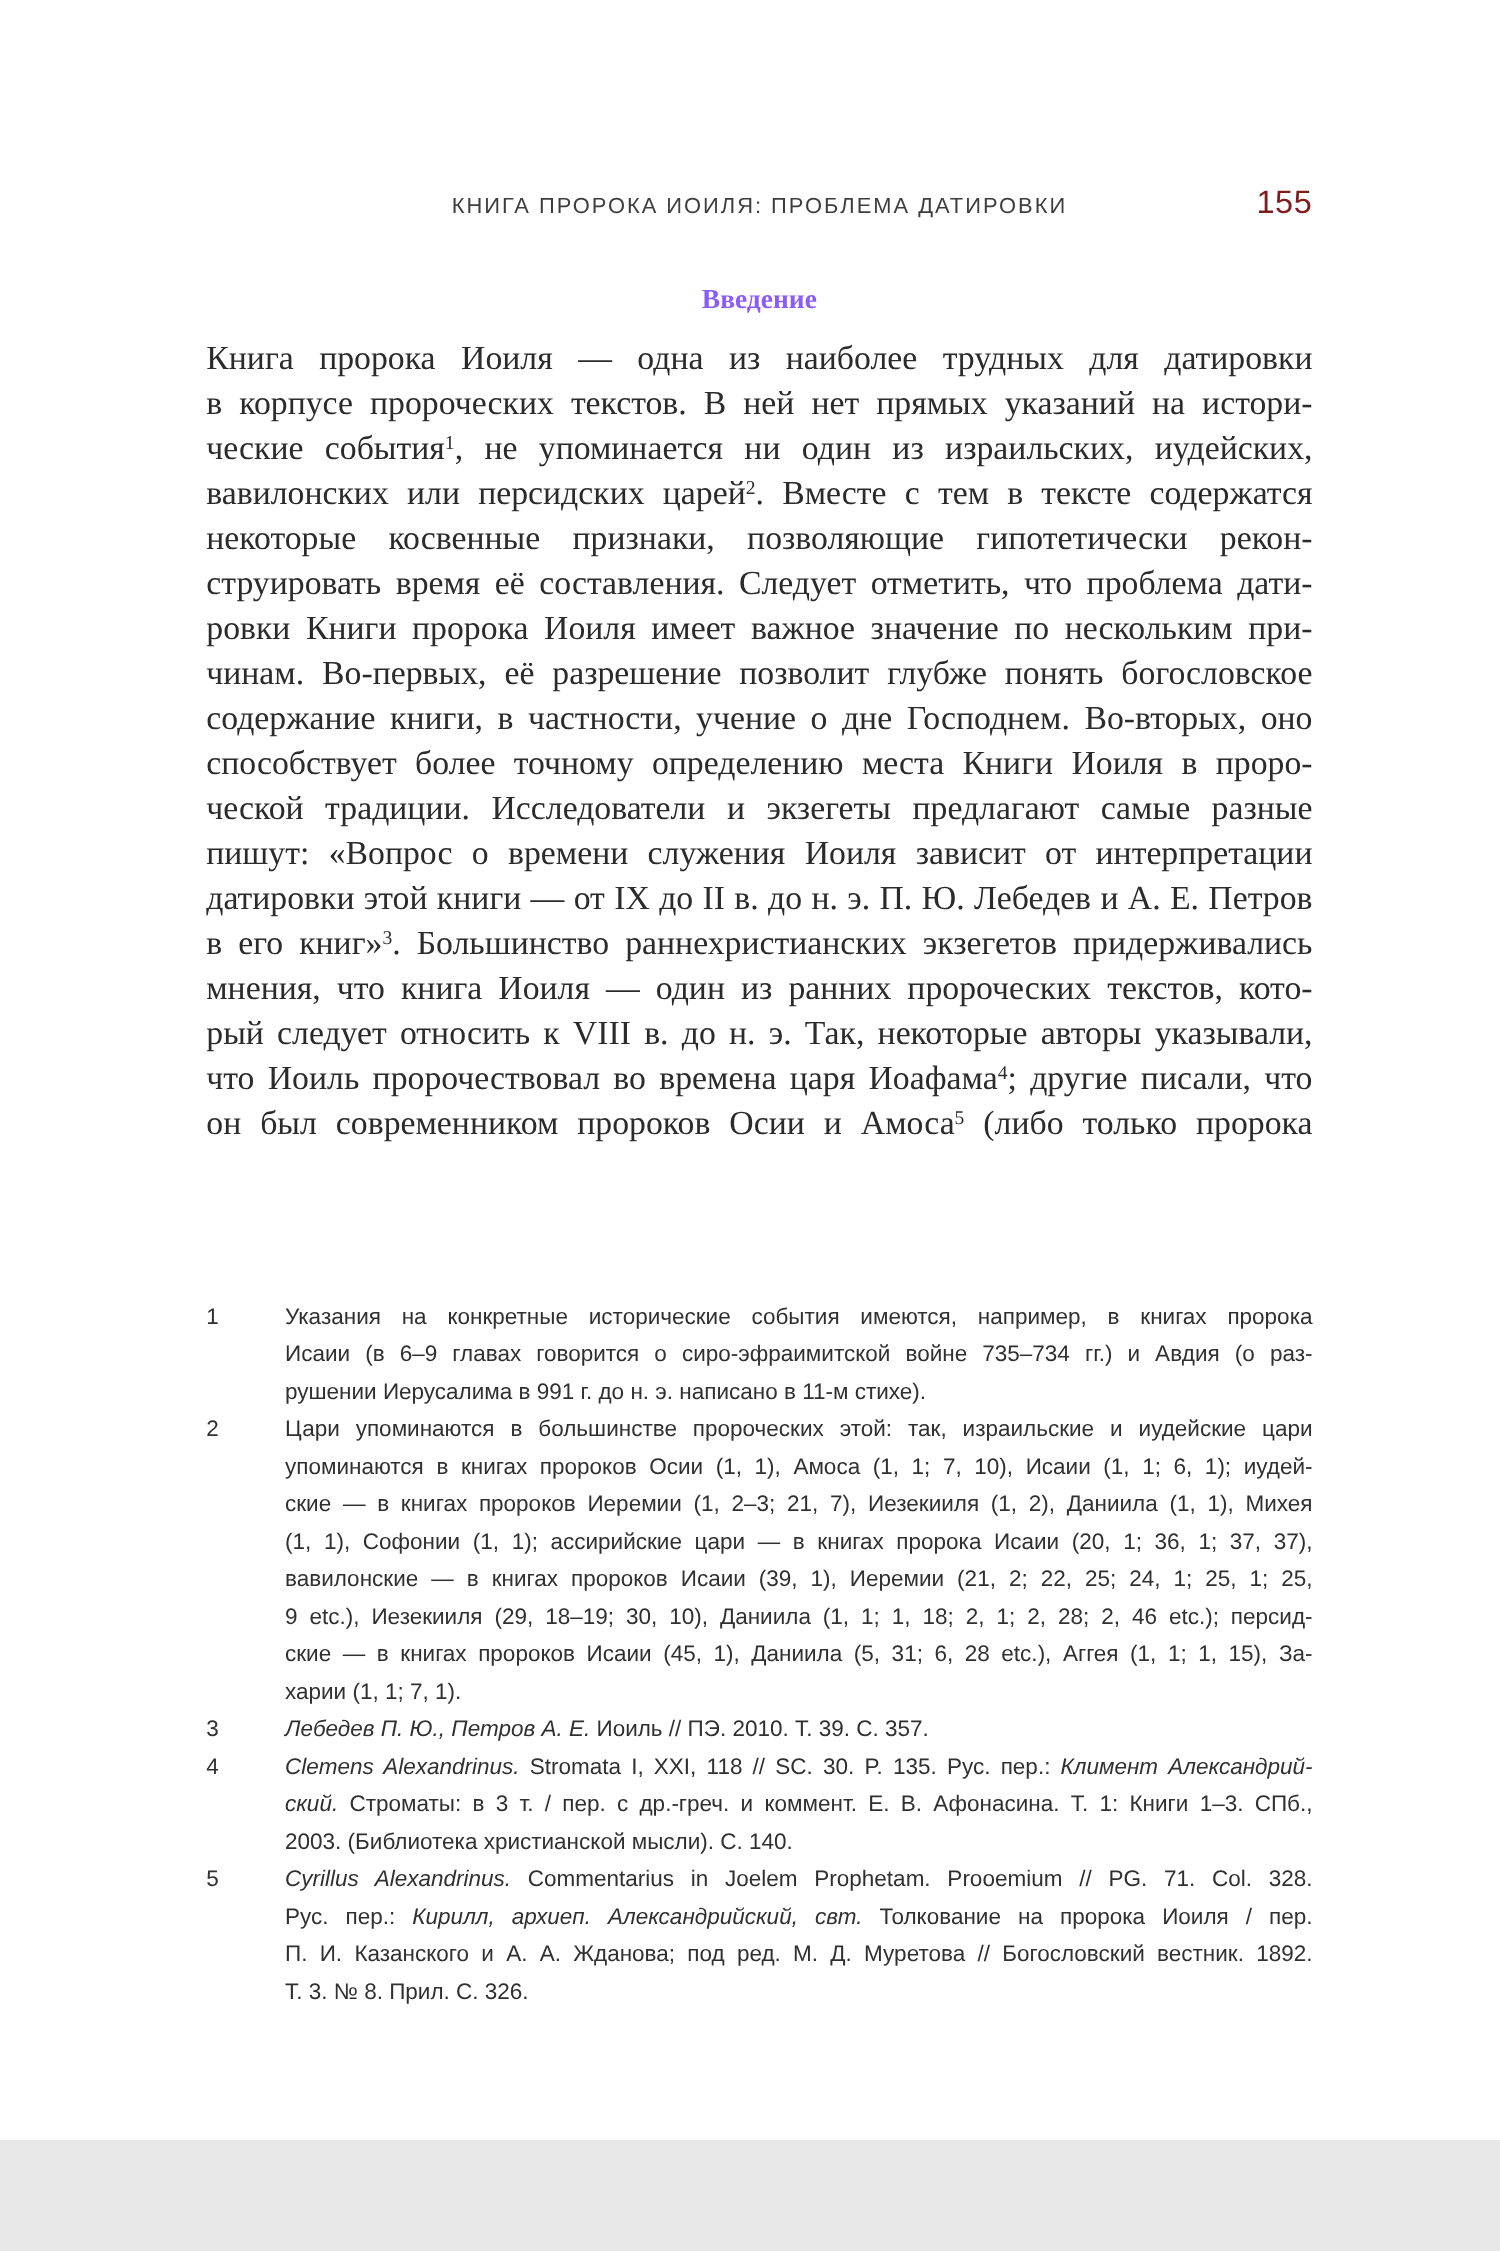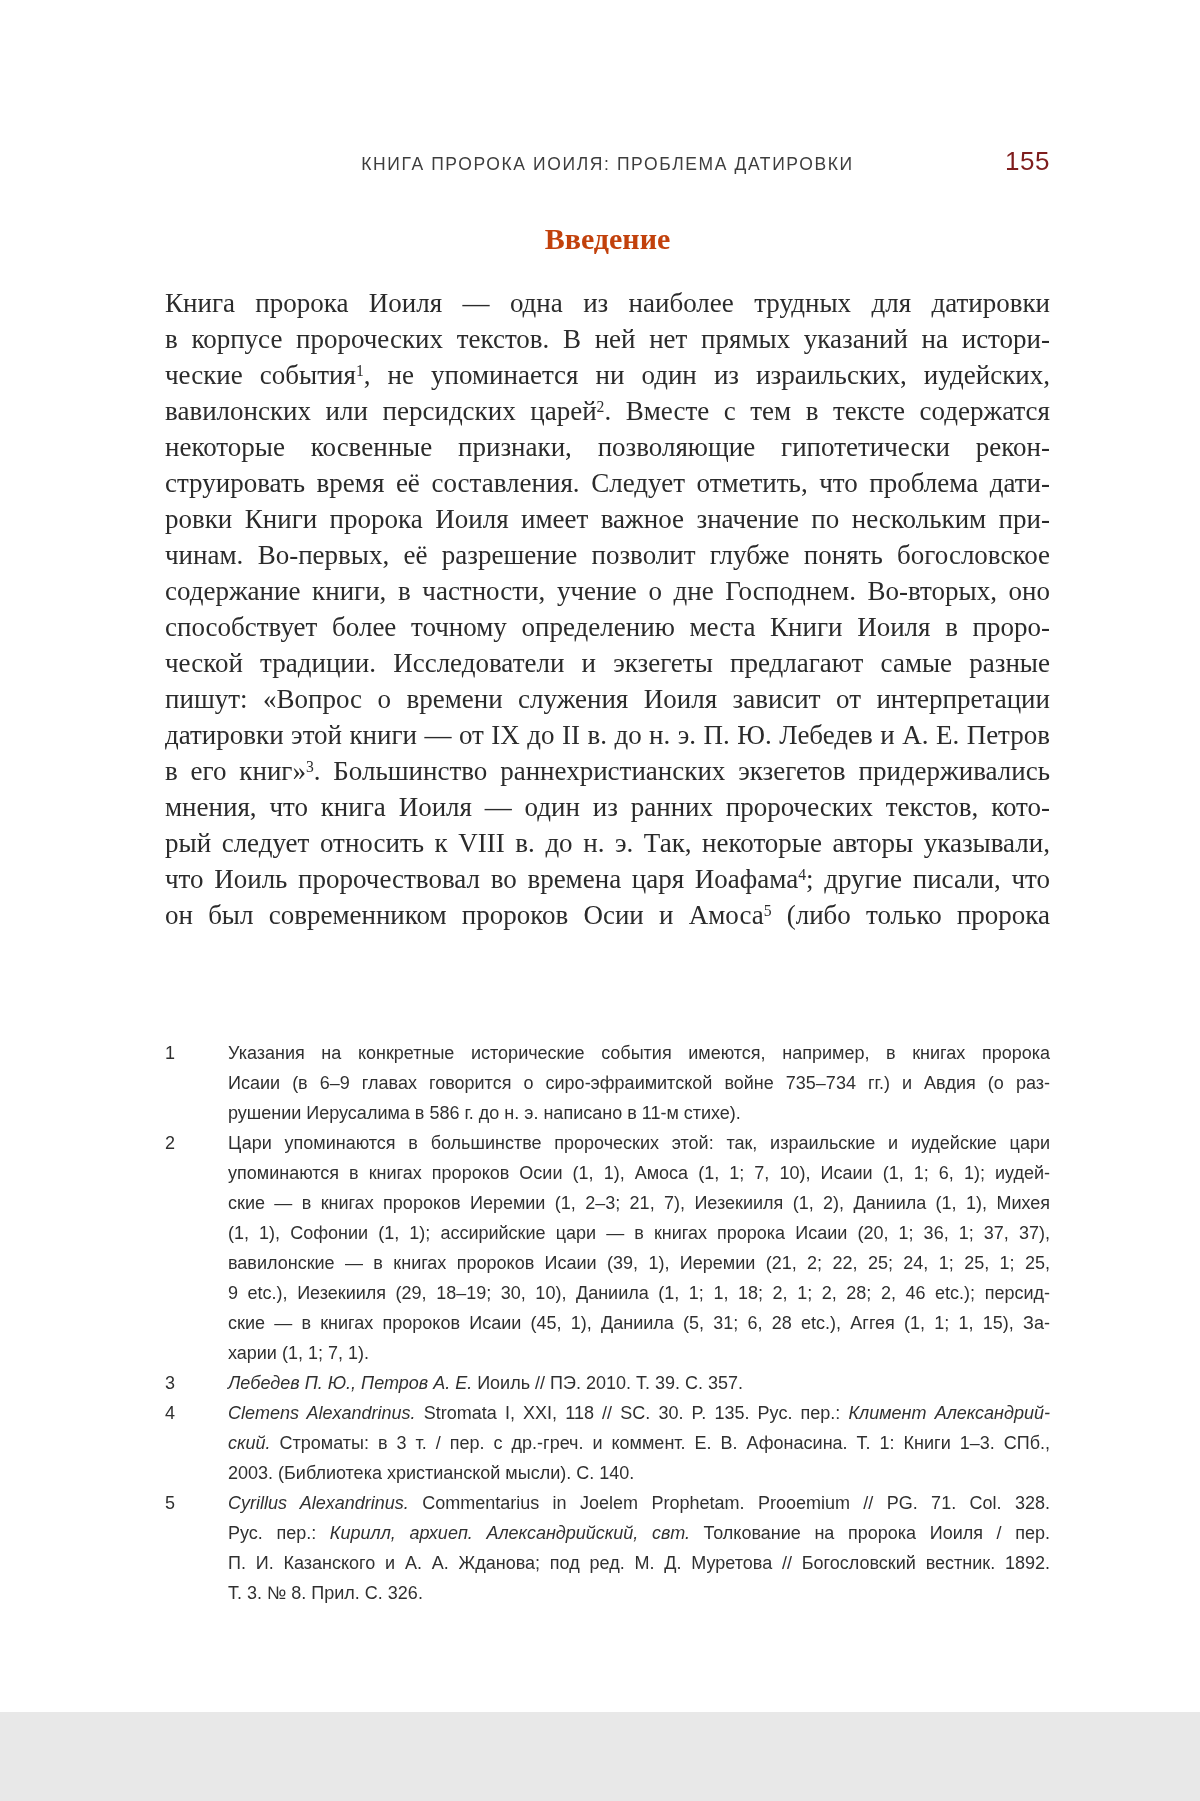--- a/index.html
+++ b/index.html
@@ -23,25 +23,25 @@
     font-size:17.5px;line-height:24px;letter-spacing:1.6px;
     white-space:nowrap;
   }
   .rh-page{
     position:absolute;right:0;top:-6px;
     font-size:26px;line-height:30px;color:#7f1d1d;letter-spacing:.5px;
   }
   .section-title{
     position:absolute;left:165px;top:222px;width:885px;margin:0;
     text-align:center;
-    font-size:30px;line-height:34px;font-weight:bold;color:#c2410c;
+    font-size:22px;line-height:34px;font-weight:bold;color:#8b5cf6;
     font-family:"Liberation Serif", serif;
   }
   .body-text{
-    position:absolute;left:165px;top:285px;width:885px;
+    position:absolute;left:165px;top:268px;width:885px;
     font-size:27px;line-height:36px;
   }
   .tline{text-align:justify;}
   .tline.fill{text-align-last:justify;-moz-text-align-last:justify;}
   sup{
     font-size:58%;line-height:0;
     vertical-align:baseline;position:relative;top:-0.5em;
   }
   em{font-style:italic;}
   .footnotes{
@@ -85,21 +85,21 @@
       <div class="tline fill"><span>что Иоиль пророчествовал во времена царя Иоафама</span><sup>4</sup><span>; другие писали, что</span></div>
       <div class="tline fill"><span>он был современником пророков Осии и Амоса</span><sup>5</sup><span> (либо только пророка</span></div>
     </div>
 
   <div class="footnotes">
       <div class="footnote">
         <div class="fn-num">1</div>
         <div class="fn-text">
           <div class="tline fill"><span>Указания на конкретные исторические события имеются, например, в книгах пророка</span></div>
           <div class="tline fill"><span>Исаии (в 6–9 главах говорится о сиро-эфраимитской войне 735–734 гг.) и Авдия (о раз-</span></div>
-          <div class="tline"><span>рушении Иерусалима в 586 г. до н. э. написано в 11-м стихе).</span></div>
+          <div class="tline"><span>рушении Иерусалима в 991 г. до н. э. написано в 11-м стихе).</span></div>
         </div>
       </div>
       <div class="footnote">
         <div class="fn-num">2</div>
         <div class="fn-text">
           <div class="tline fill"><span>Цари упоминаются в большинстве пророческих этой: так, израильские и иудейские цари</span></div>
           <div class="tline fill"><span>упоминаются в книгах пророков Осии (1, 1), Амоса (1, 1; 7, 10), Исаии (1, 1; 6, 1); иудей-</span></div>
           <div class="tline fill"><span>ские — в книгах пророков Иеремии (1, 2–3; 21, 7), Иезекииля (1, 2), Даниила (1, 1), Михея</span></div>
           <div class="tline fill"><span>(1, 1), Софонии (1, 1); ассирийские цари — в книгах пророка Исаии (20, 1; 36, 1; 37, 37),</span></div>
           <div class="tline fill"><span>вавилонские — в книгах пророков Исаии (39, 1), Иеремии (21, 2; 22, 25; 24, 1; 25, 1; 25,</span></div>

